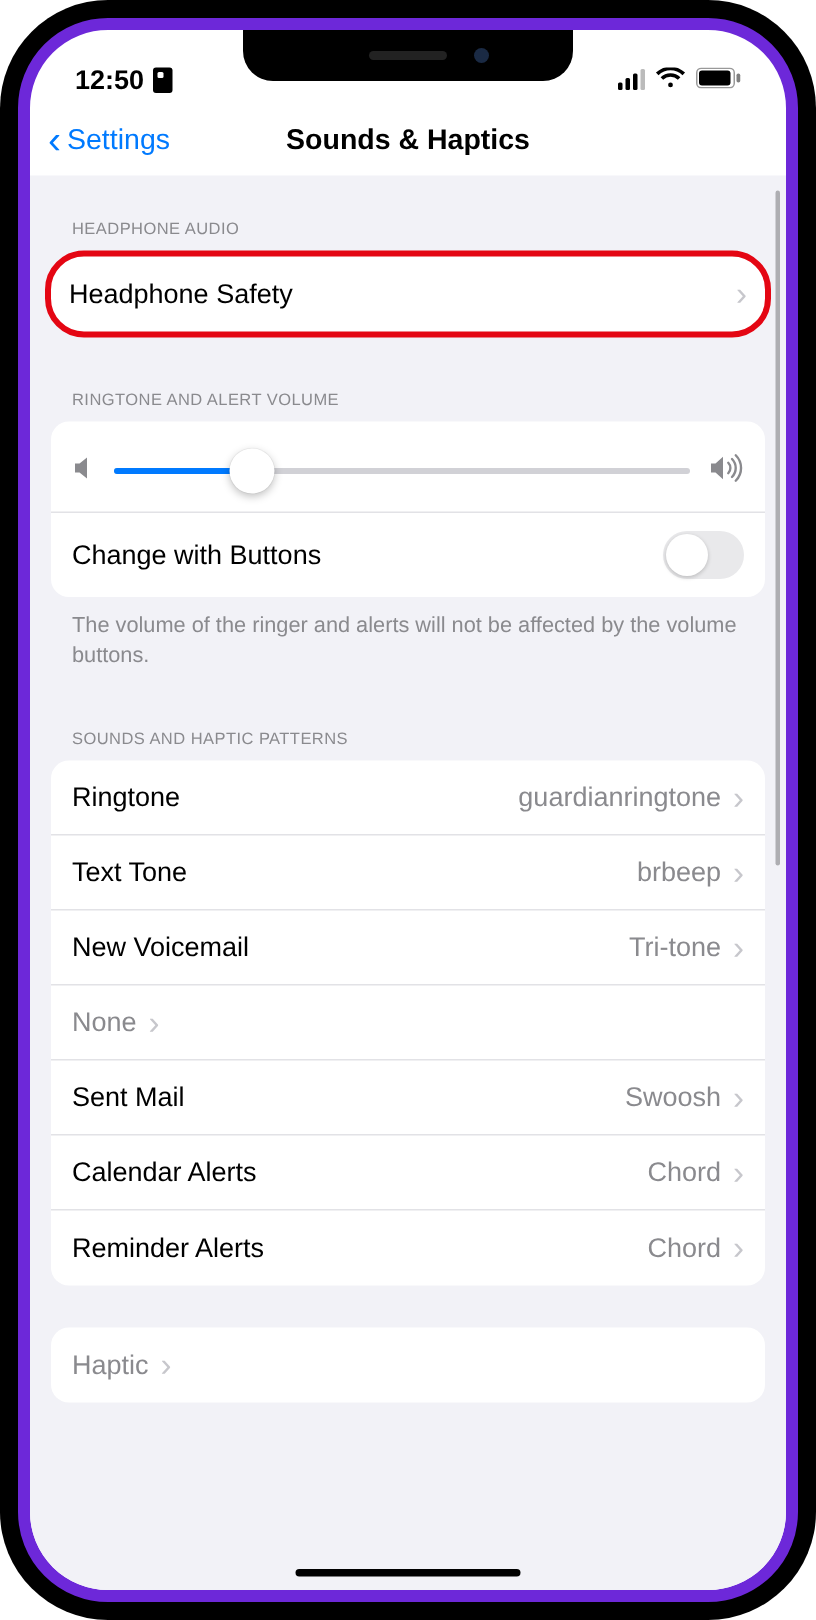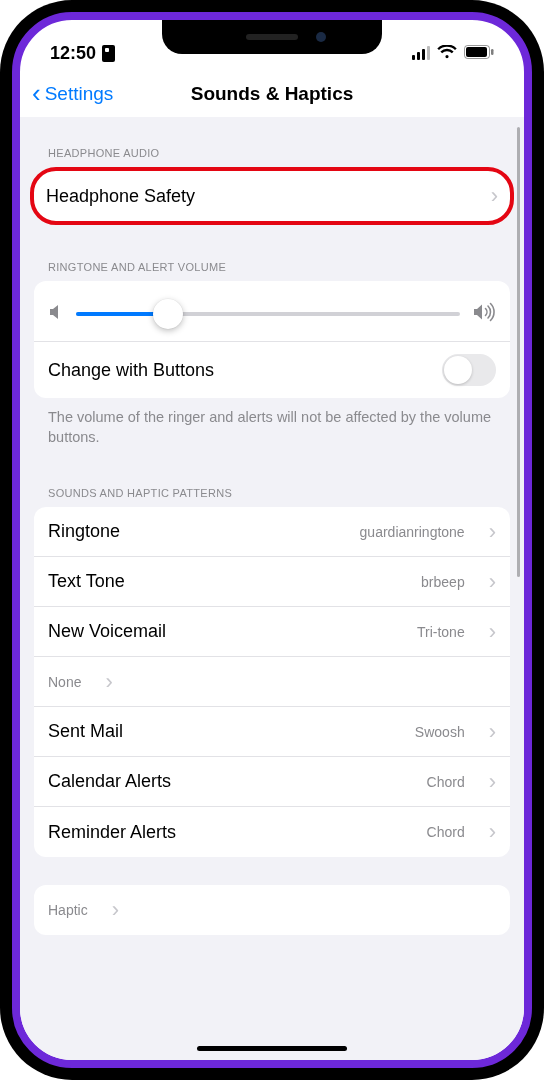--- a/index.html
+++ b/index.html
@@ -140,25 +140,24 @@
   }
   .row {
     display: flex;
     align-items: center;
     min-height: 50px;
     padding: 12px 14px;
     border-bottom: 0.5px solid #e2e2e6;
     font-size: 18px;
     color: #000;
     cursor: pointer;
-    gap: 16px;
   }
   .row:last-child { border-bottom: none; }
   .row .label { flex: 1; }
-  .row .value { color: #8a8a8e; margin-right: 8px; font-size: 14px;}
+  .row .value { color: #8a8a8e; margin-right: 8px; font-size: 18px;}
   .row .chevr { color: #c7c7cc; font-size: 22px; font-weight: 400; line-height: 1; }
   .highlight-ring {
     border: 4px solid #e40613;
     border-radius: 26px;
     margin: 0 10px;
     background: #fff;
   }
   .highlight-ring .row { border-bottom: none; padding: 12px 12px;}
   .slider-row {
     padding: 16px 14px 10px 14px;

